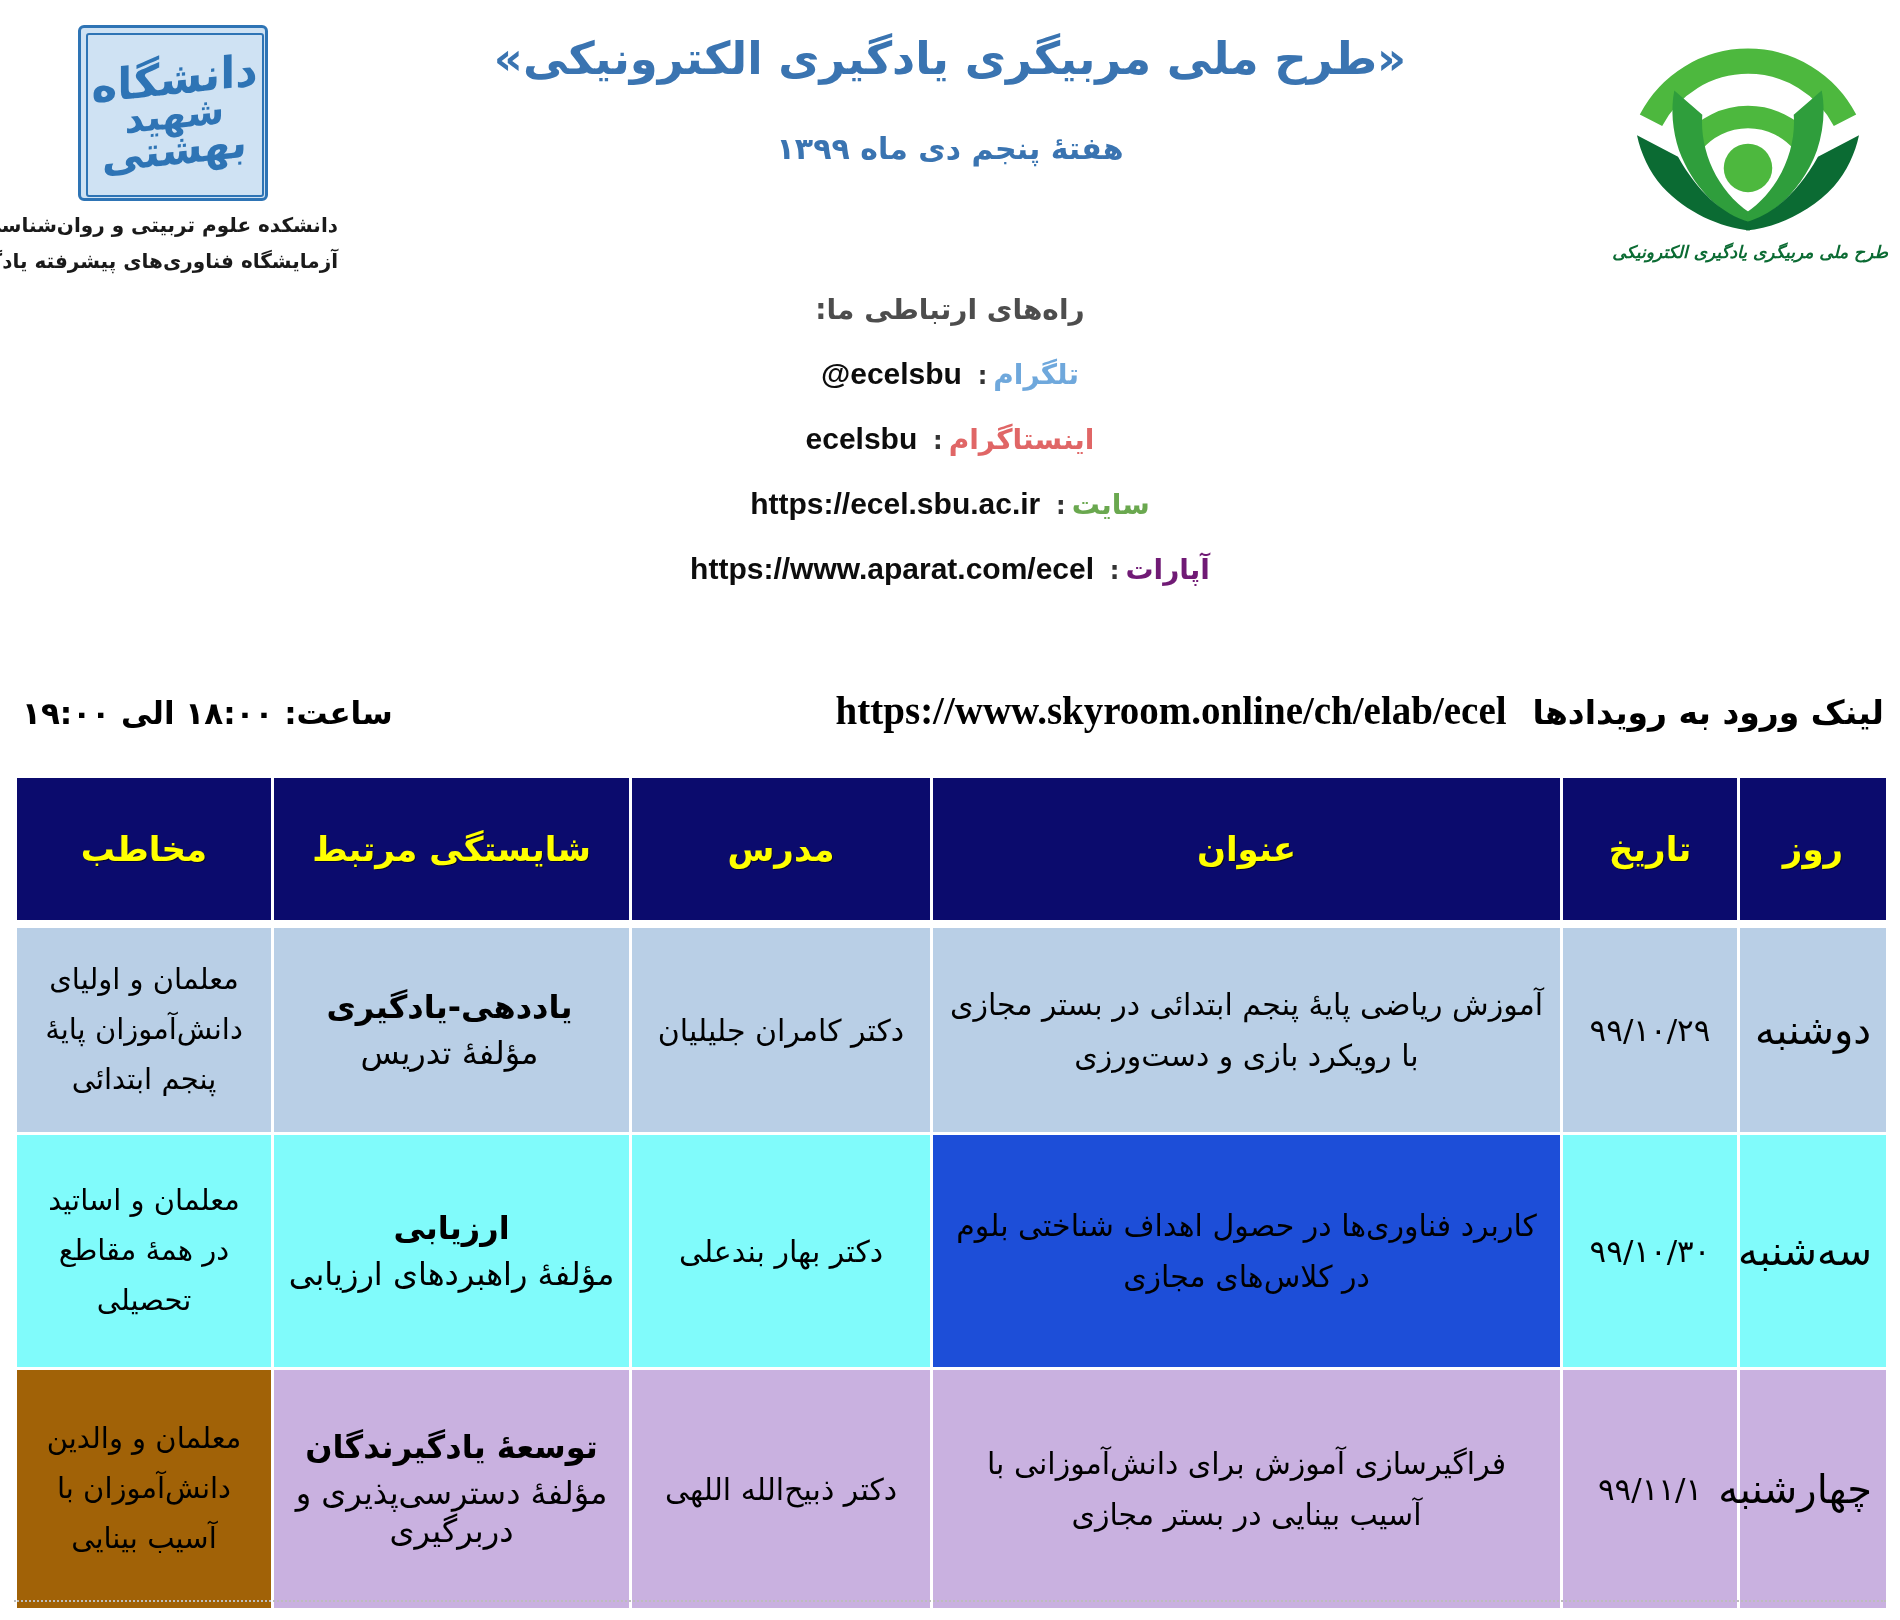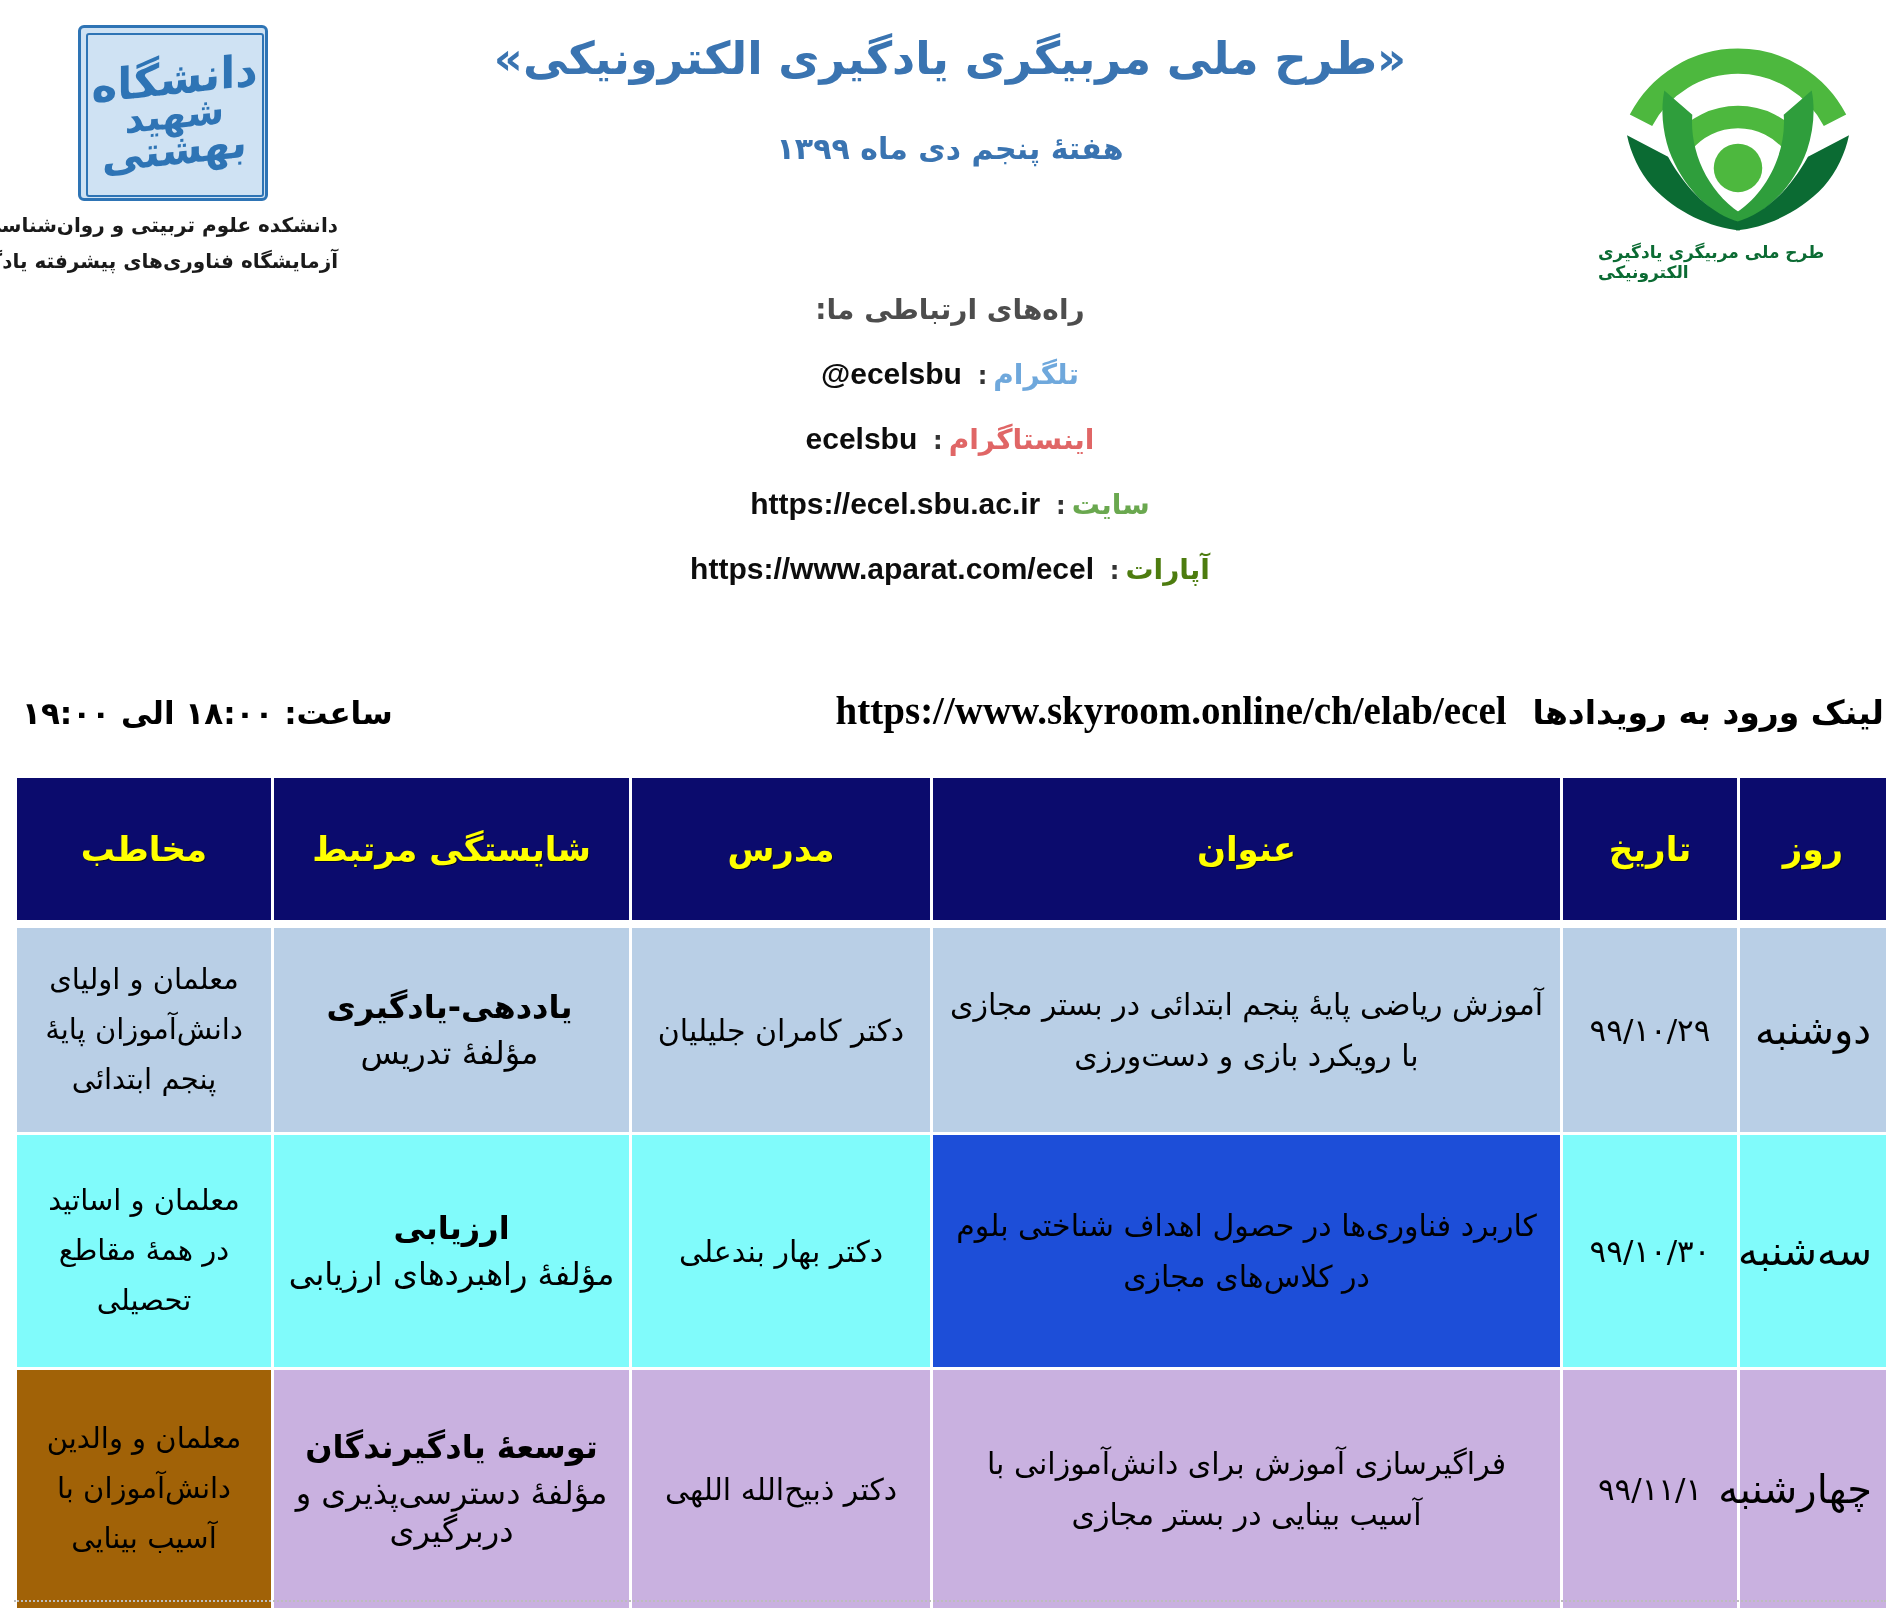--- a/index.html
+++ b/index.html
@@ -18,21 +18,21 @@
   .uni-callig .l2{font-size:38px;display:block;}
   .uni-callig .l3{font-size:42px;display:block;}
   .uni-line{font-size:20px;font-weight:bold;color:#1a1a1a;margin-top:12px;direction:rtl;white-space:nowrap;}
 
   
   .title-block{position:absolute;top:32px;left:360px;width:1180px;text-align:center;direction:rtl;}
   .main-title{font-size:45px;font-weight:bold;color:var(--title_blue);}
   .sub-title{font-size:30px;font-weight:bold;color:var(--title_blue);margin-top:46px;}
 
   
-  .project-block{position:absolute;top:14px;right:12px;width:290px;text-align:left;}
+  .project-block{position:absolute;top:14px;right:12px;width:290px;text-align:right;font-style:italic;}
   .project-caption{font-size:17px;font-weight:bold;color:var(--logo_green_dark);direction:rtl;margin-top:2px;}
 
   
   .contact-block{position:absolute;top:293px;left:360px;width:1180px;text-align:center;direction:rtl;}
   .contact-heading{font-size:28px;font-weight:bold;color:#4d4d4d;}
   .contact-line{margin-top:31px;font-size:28px;font-weight:bold;color:#111;}
   .c-colon{color:#333;margin:0 6px;font-size:24px;}
   .c-value{font-family:"Liberation Sans",sans-serif;font-weight:bold;font-size:30px;color:#0d0d0d;
            direction:ltr;unicode-bidi:isolate;}
 
@@ -121,21 +121,21 @@
       <span class="c-label" style="color: rgb(224, 102, 102);">اینستاگرام</span><span class="c-colon">:</span>
       <span class="c-value">ecelsbu</span>
     </div>
 
     <div class="contact-line">
       <span class="c-label" style="color: rgb(106, 168, 79);">سایت</span><span class="c-colon">:</span>
       <span class="c-value">https://ecel.sbu.ac.ir</span>
     </div>
 
     <div class="contact-line">
-      <span class="c-label" style="color: #4d7c0f;">آپارات</span><span class="c-colon">:</span>
+      <span class="c-label" style="color: #701a75;">آپارات</span><span class="c-colon">:</span>
       <span class="c-value">https://www.aparat.com/ecel</span>
     </div>
   </div>
 
   <div class="event-line">
     <div class="link-cluster">
       <span class="link-label">لینک ورود به رویدادها</span>
       <span class="link-url">https://www.skyroom.online/ch/elab/ecel</span>
     </div>
     <div class="time-text">ساعت: ۱۸:۰۰ الی ۱۹:۰۰</div>

